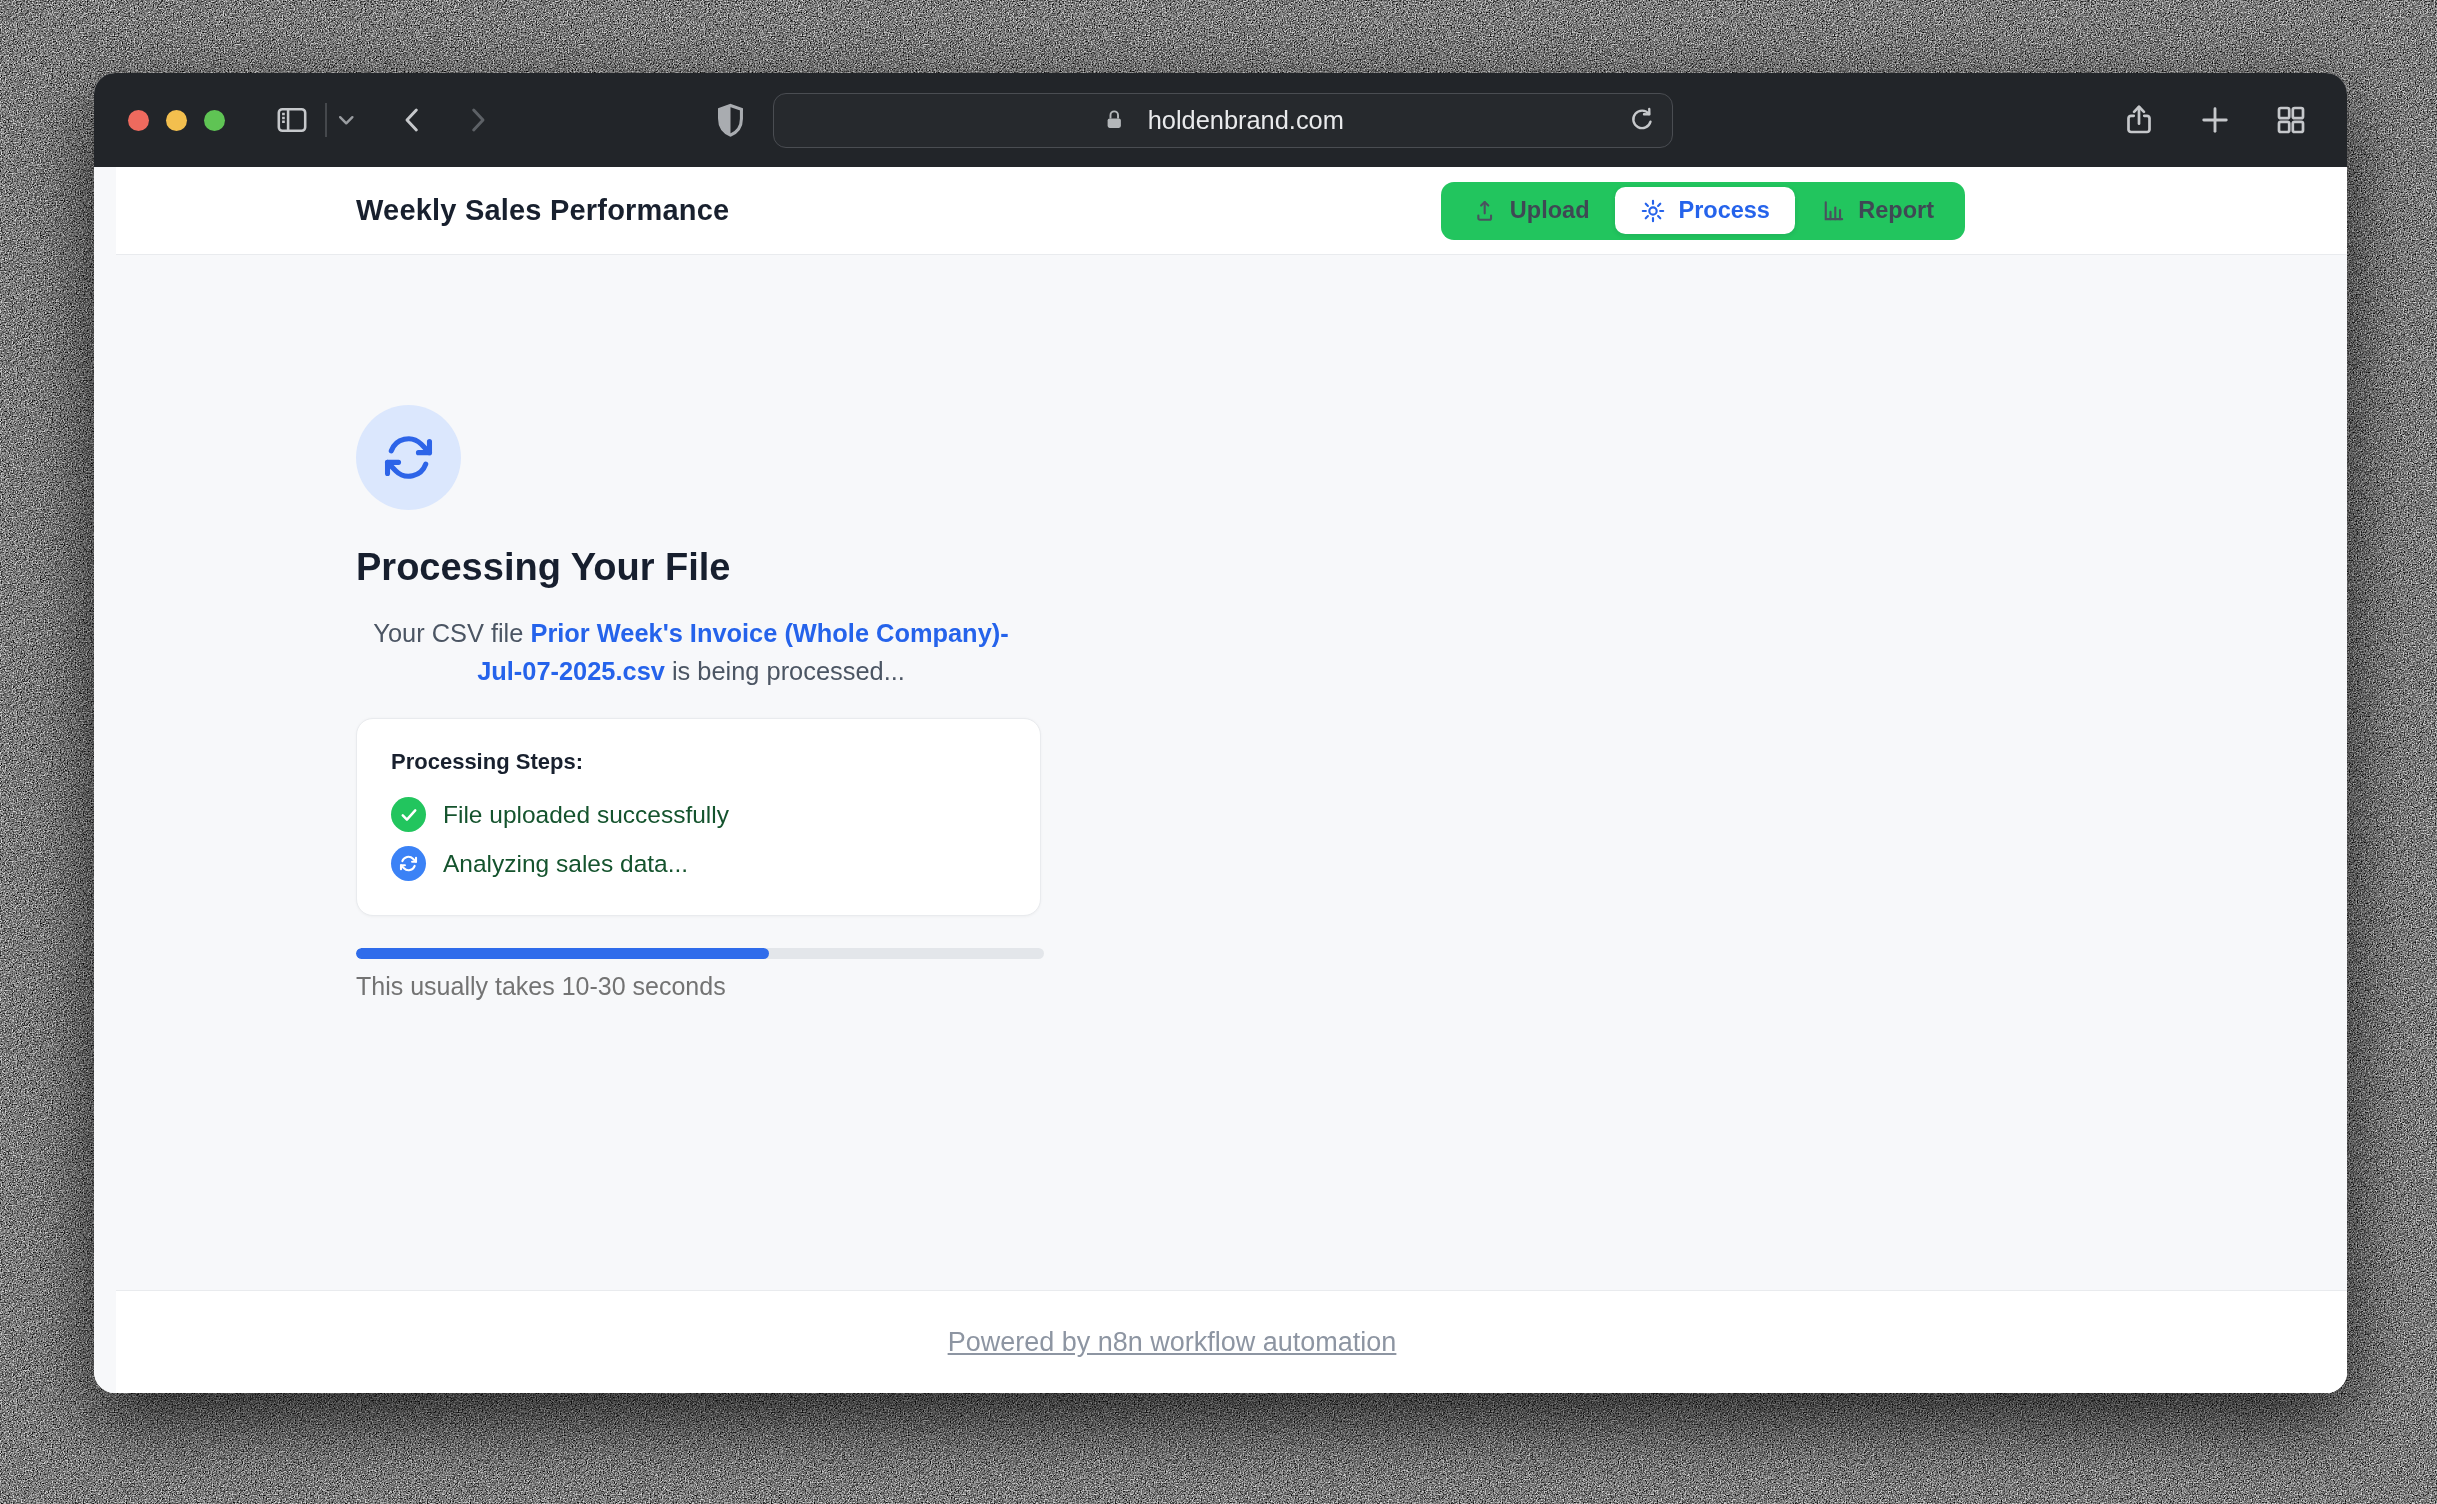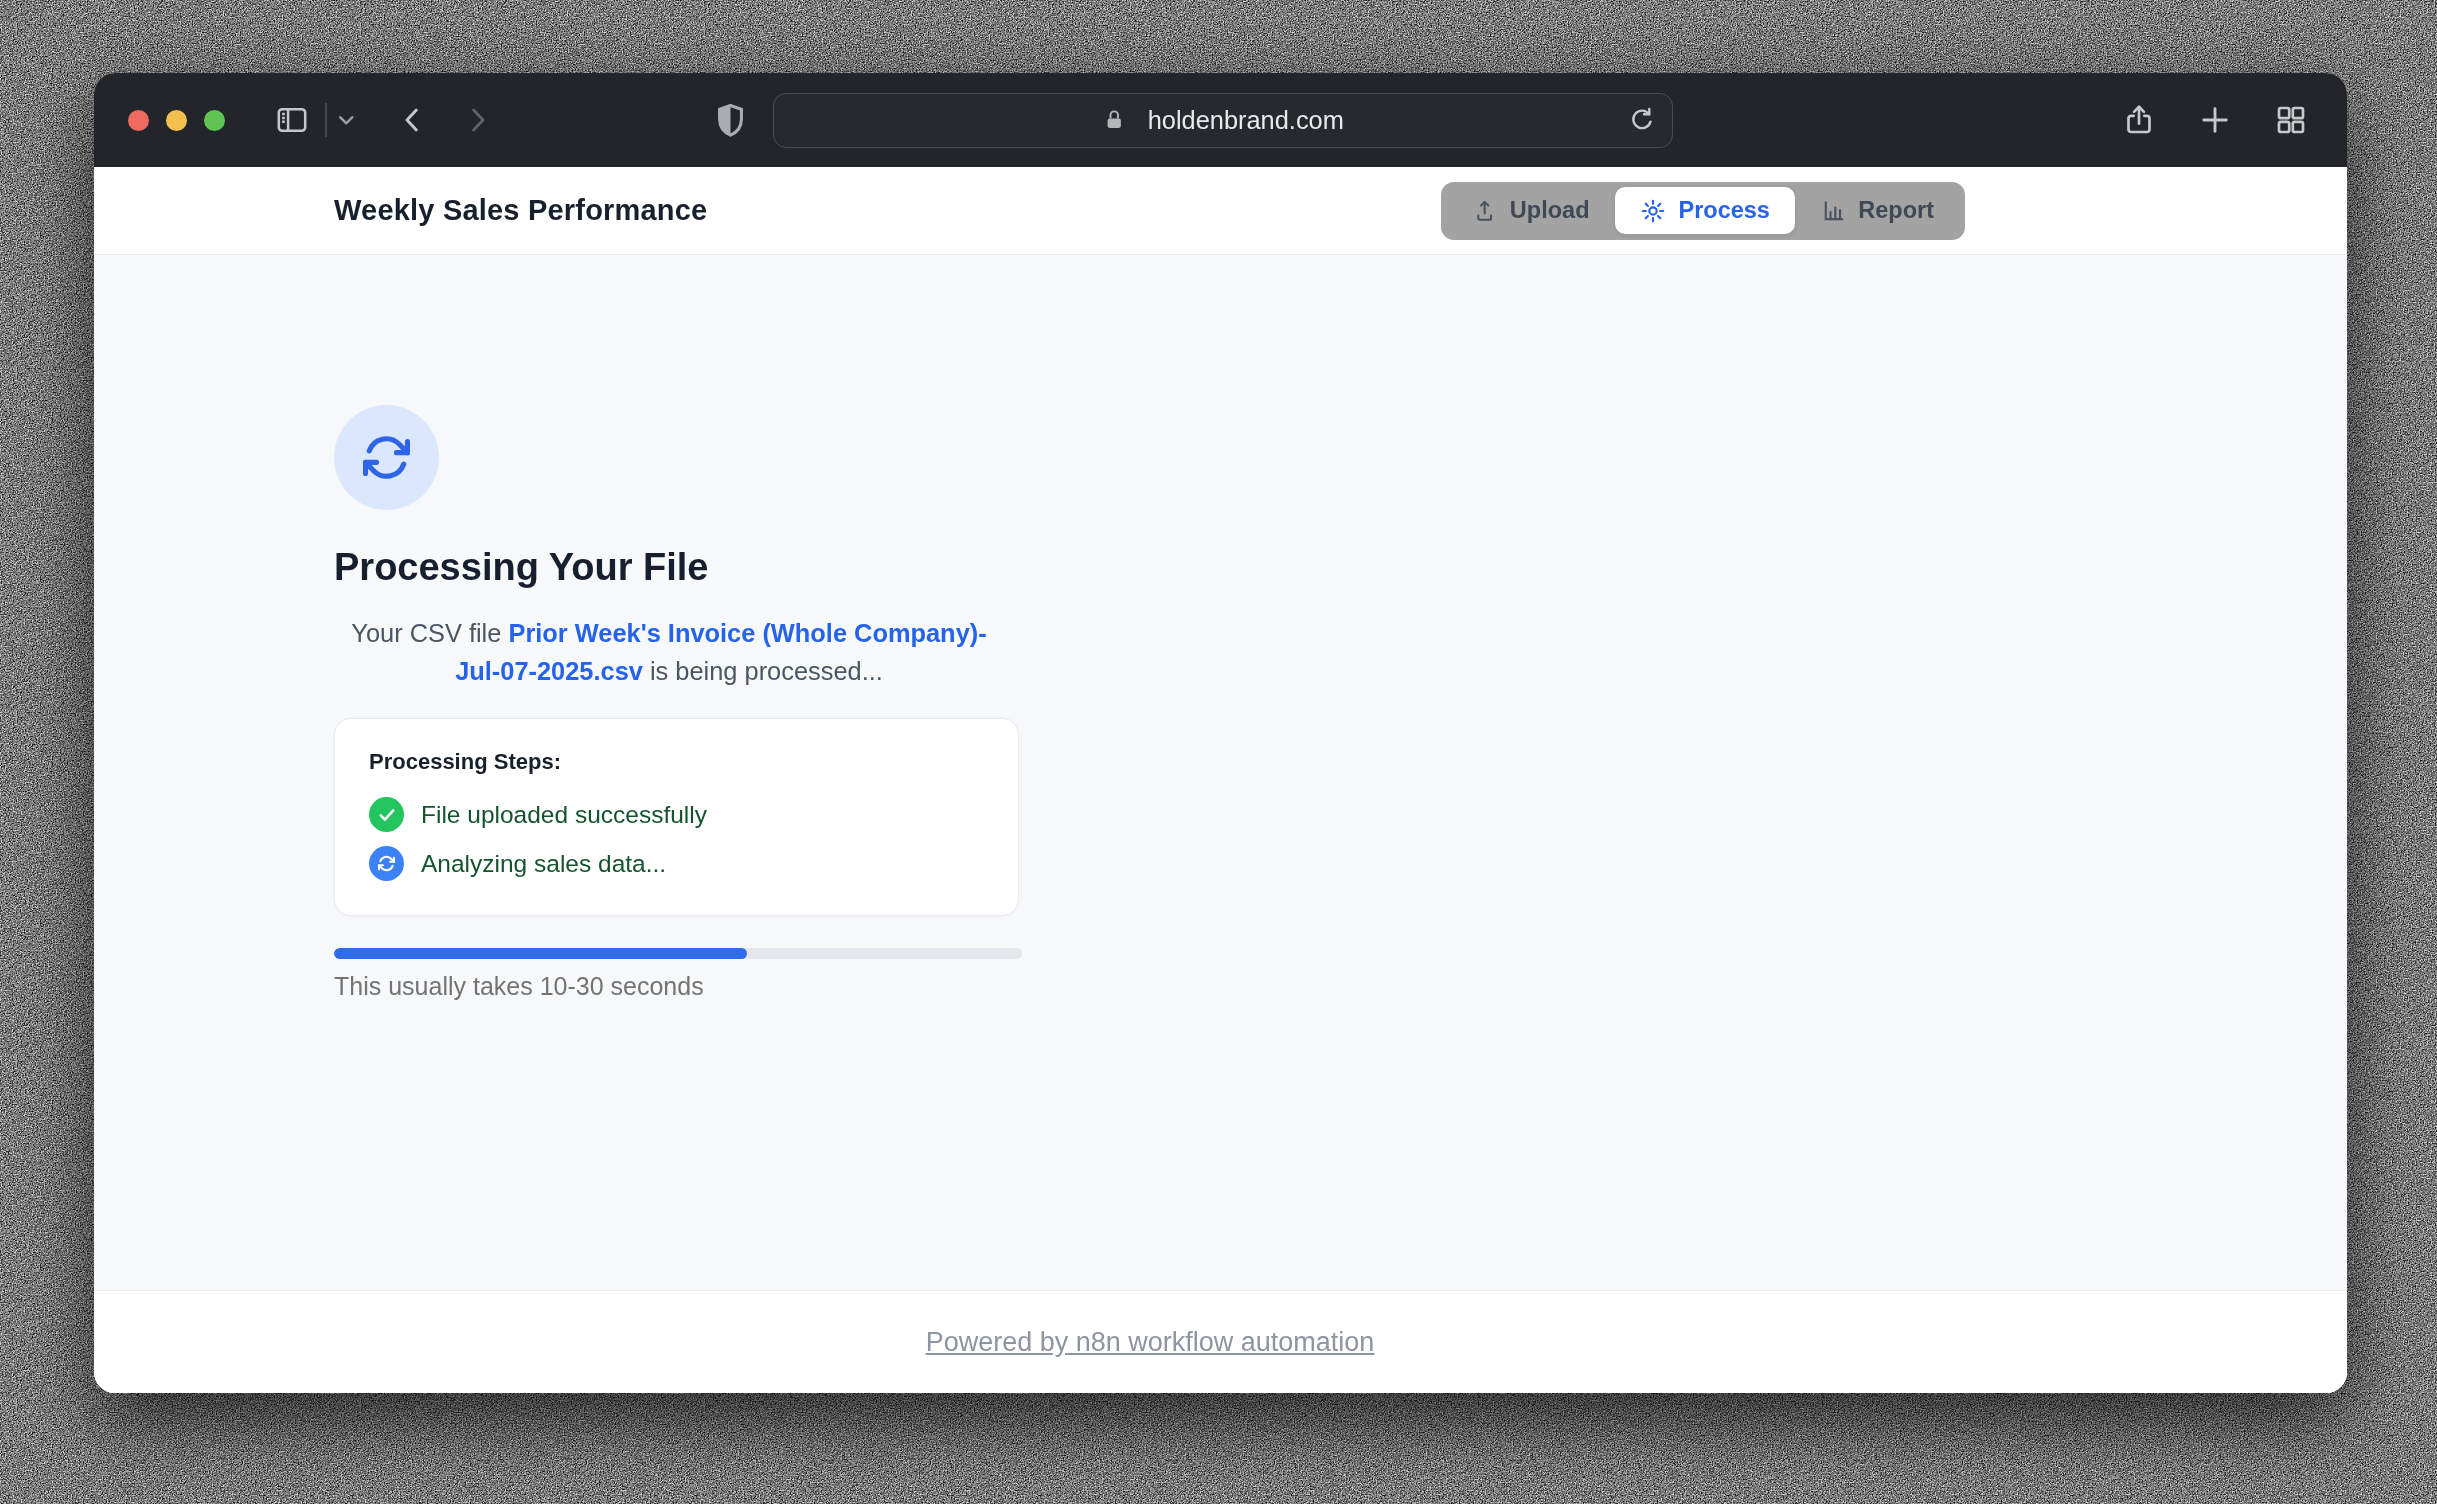--- a/index.html
+++ b/index.html
@@ -26,26 +26,26 @@
   .fwd-ic { margin-left:32px; }
   .shield-ic { position:absolute; left:616px; top:24.5px; }
   .urlbar { position:absolute; left:679px; top:20px; width:900px; height:55px;
             background:#26292d; border:1.9px solid #4a4d52; border-radius:13px;
             display:flex; align-items:center; justify-content:center; }
   .urlbar .domain { color:#e9eaec; font-size:25.4px; margin-left:21px; }
   .reload-ic { position:absolute; right:15px; top:11.3px; }
   .tb-right { margin-left:auto; display:flex; align-items:center; gap:40px; }
 
   
-  .page { height:1226px; display:flex; flex-direction:column; background:#f7f8fa; }
+  .page { height:1226px; display:flex; flex-direction:column; background:#f7f8fa;padding-left:22px; }
   .page-header { height:88px; background:#fff; border-bottom:1.9px solid #e9ebee;
                  display:flex; align-items:center; justify-content:space-between;
                  padding-left:240px; padding-right:382px; flex:0 0 auto; }
   .page-title { font-size:29px; font-weight:700; color:#18202e; letter-spacing:0.2px; }
-  .segmented { display:flex; align-items:center; background:#a3a3a3; border-radius:13px;
+  .segmented { display:flex; align-items:center; background:#22c55e; border-radius:13px;
                padding:5.6px; height:58px; }
   .seg-btn { display:flex; align-items:center; gap:12.2px; height:47px; padding:0 25.4px;
              border-radius:10.3px; font-size:23.5px; font-weight:600; color:#3f4854;
              background:transparent; border:none; cursor:pointer; }
   .seg-btn.active { background:#fff; color:#2563eb; box-shadow:0 1.9px 5.6px rgba(20,30,60,.10); }
   .seg-btn svg { display:block; }
 
   .main { flex:1 1 auto; background:#f7f8fa; }
   .content { width:1632px; margin-left:240px; display:flex; flex-direction:column;
              align-items:flex-start; padding-top:150px; }

